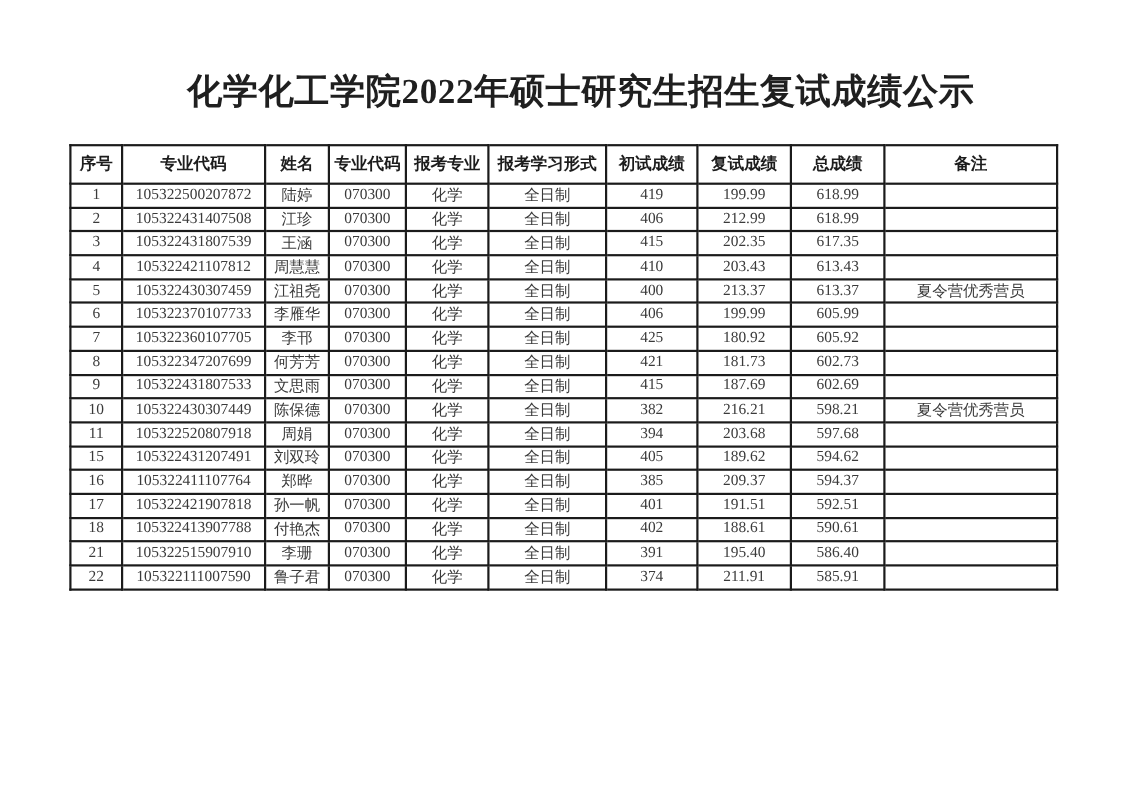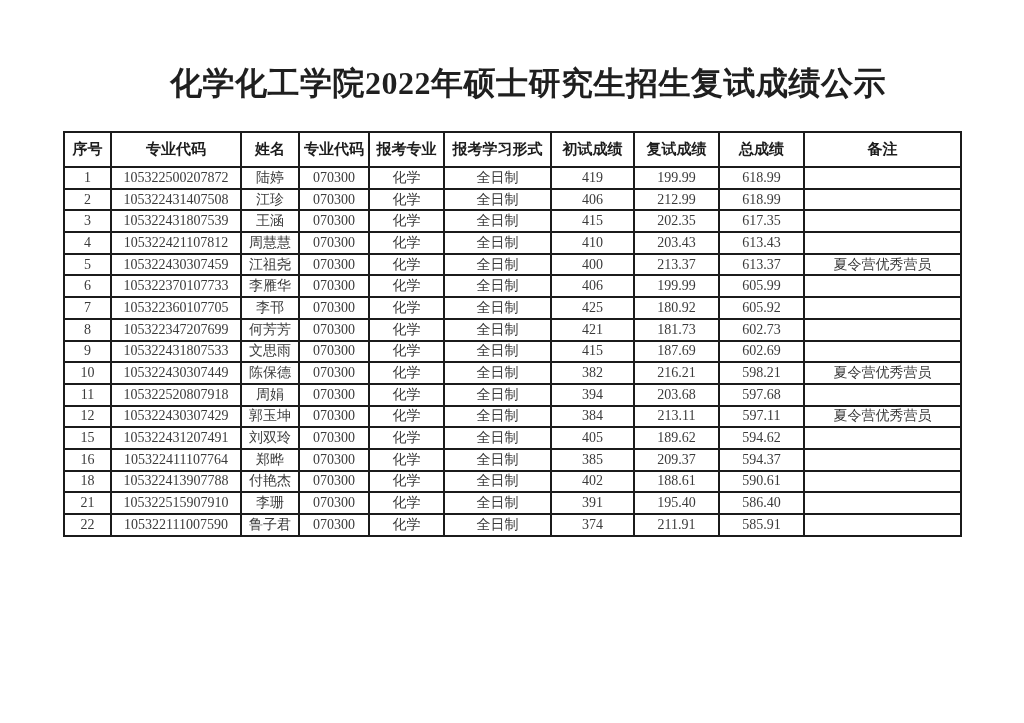--- a/index.html
+++ b/index.html
@@ -229,32 +229,20 @@
         <td>周娟</td>
         <td>070300</td>
         <td>化学</td>
         <td>全日制</td>
         <td>394</td>
         <td>203.68</td>
         <td>597.68</td>
         <td></td>
       </tr>
       <tr>
-        <td>12</td>
-        <td>105322430307429</td>
-        <td>郭玉坤</td>
-        <td>070300</td>
-        <td>化学</td>
-        <td>全日制</td>
-        <td>384</td>
-        <td>213.11</td>
-        <td>597.11</td>
-        <td>夏令营优秀营员</td>
-      </tr>
-      <tr>
         <td>15</td>
         <td>105322431207491</td>
         <td>刘双玲</td>
         <td>070300</td>
         <td>化学</td>
         <td>全日制</td>
         <td>405</td>
         <td>189.62</td>
         <td>594.62</td>
         <td></td>
@@ -262,20 +250,32 @@
       <tr>
         <td>16</td>
         <td>105322411107764</td>
         <td>郑晔</td>
         <td>070300</td>
         <td>化学</td>
         <td>全日制</td>
         <td>385</td>
         <td>209.37</td>
         <td>594.37</td>
+        <td></td>
+      </tr>
+      <tr>
+        <td>17</td>
+        <td>105322421907818</td>
+        <td>孙一帆</td>
+        <td>070300</td>
+        <td>化学</td>
+        <td>全日制</td>
+        <td>401</td>
+        <td>191.51</td>
+        <td>592.51</td>
         <td></td>
       </tr>
       <tr>
         <td>18</td>
         <td>105322413907788</td>
         <td>付艳杰</td>
         <td>070300</td>
         <td>化学</td>
         <td>全日制</td>
         <td>402</td>

